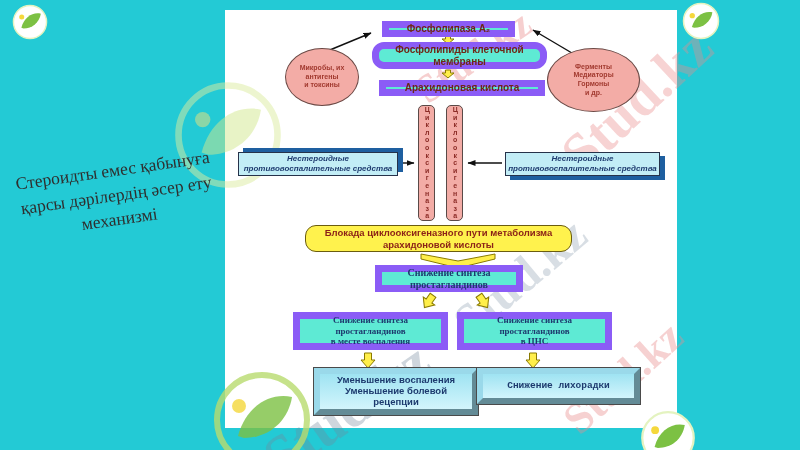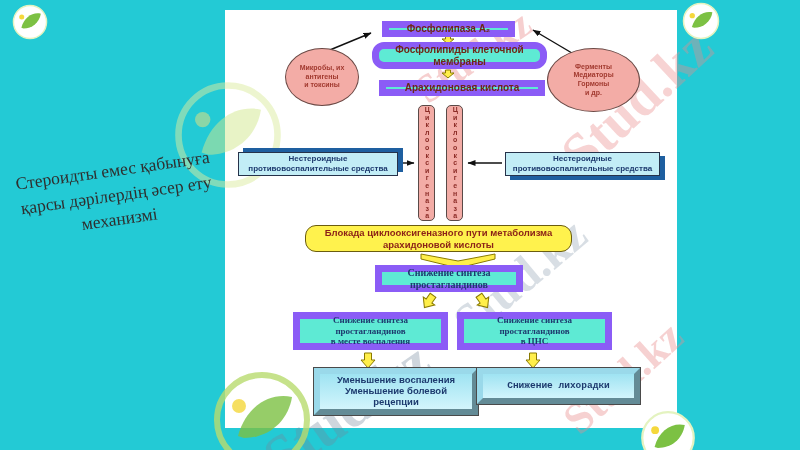--- a/index.html
+++ b/index.html
@@ -41,21 +41,21 @@
     color:#a23a30;font-size:7px;line-height:1.25;
   }
   .vcol{
     background:#F3ACA6;border:1px solid #5a4a48;border-radius:5px;
   }
   .vtext{
     writing-mode:vertical-rl;text-orientation:upright;
     font-size:7px;letter-spacing:0.6px;font-weight:bold;color:#8b2b26;
   }
   .nsaid{
-    background:#C2EDF6;border:1px solid #26324a;color:#1d3a6e;font-size:8px;
+    background:#C2EDF6;border:1px solid #26324a;color:#1d3a6e;font-size:8px;font-style:italic;
   }
   .yellowbox{
     background:#FFF24D;border:1px solid #6b5d10;color:#8c2318;font-size:9.5px;
   }
   .bevel{
     background:linear-gradient(180deg,#9fe3f2,#d2f5fc);
     border:6px outset #9ad9ea;outline:1px solid #4a4a4a;
     color:#1d3a6e;font-size:9.5px;line-height:1.15;margin-left:26px;
   }
 </style>

